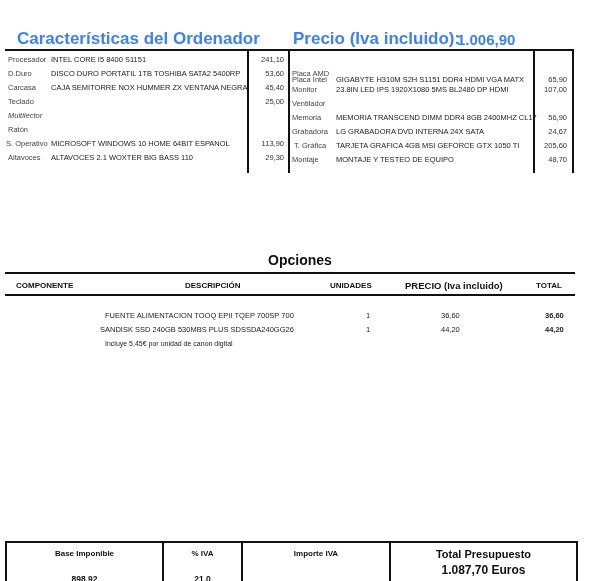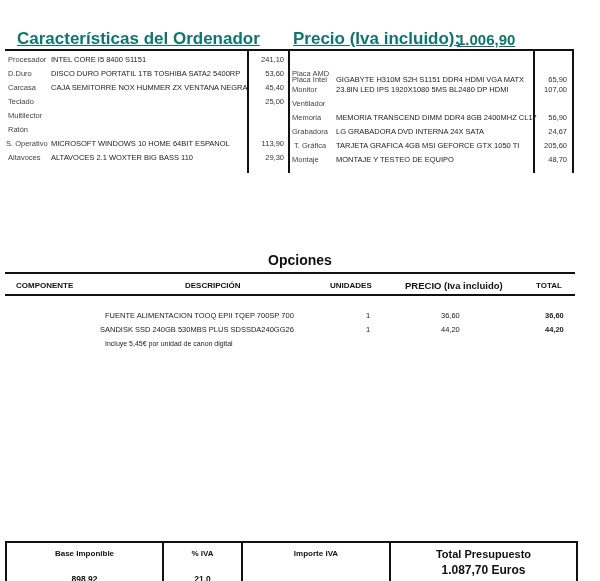--- a/index.html
+++ b/index.html
@@ -1,19 +1,19 @@
 <!DOCTYPE html>
 <html><head>
 <meta charset="utf-8">
 <style>
   html, body { margin: 0; padding: 0; background: #ffffff; }
   body { width: 600px; height: 581px; position: relative; overflow: hidden;
          font-family: "Liberation Sans", sans-serif; color: #222; }
   .abs { position: absolute; }
-  .h-title { font-weight: bold; font-size: 17px; color: #0f766e; white-space: nowrap; text-decoration: underline; }
+  .h-title { font-weight: bold; font-size: 17px; color: #3b82f6; white-space: nowrap; }
   .hline { position: absolute; background: #111; }
   .vline { position: absolute; background: #111; width: 2px; }
   .row { position: absolute; font-size: 7.5px; color: #333; white-space: nowrap; height: 12px; line-height: 12px; }
   .row .lbl { position: absolute; left: 0; color: #444; }
   .row .desc { position: absolute; color: #222; }
   .row .price { position: absolute; text-align: right; color: #333; }
   .opt-head { position: absolute; font-weight: bold; font-size: 8px; color: #111; white-space: nowrap; }
   .opt-row { position: absolute; font-size: 7.5px; color: #222; white-space: nowrap; }
   .bold { font-weight: bold; }
   .footer-box { position: absolute; left: 5px; top: 541px; width: 569px; height: 40px;
@@ -52,21 +52,21 @@
   </div>
   <div class="row" style="left:8px; top:82px; width:280px;">
     <span class="lbl">Carcasa</span>
     <span class="desc" style="left:43px;">CAJA SEMITORRE NOX HUMMER ZX VENTANA NEGRA</span>
     <span class="price" style="left:236px; width:40px;">45,40</span>
   </div>
   <div class="row" style="left:8px; top:96px; width:280px;">
     <span class="lbl">Teclado</span>
     <span class="price" style="left:236px; width:40px;">25,00</span>
   </div>
-  <div class="row" style="left:8px; top:110px; width:247px;">
+  <div class="row" style="left:8px; top:110px; width:247px;font-style:italic;">
     <span class="lbl">Multilector</span>
     <span class="desc" style="left:43px;"></span>
     <span class="price" style="left:236px; width:40px;"></span>
   </div>
   <div class="row" style="left:8px; top:124px; width:280px;">
     <span class="lbl">Ratón</span>
     <span class="desc" style="left:43px;"></span>
     <span class="price" style="left:236px; width:40px;"></span>
   </div>
   <div class="row" style="left:6px; top:138px; width:280px;">

